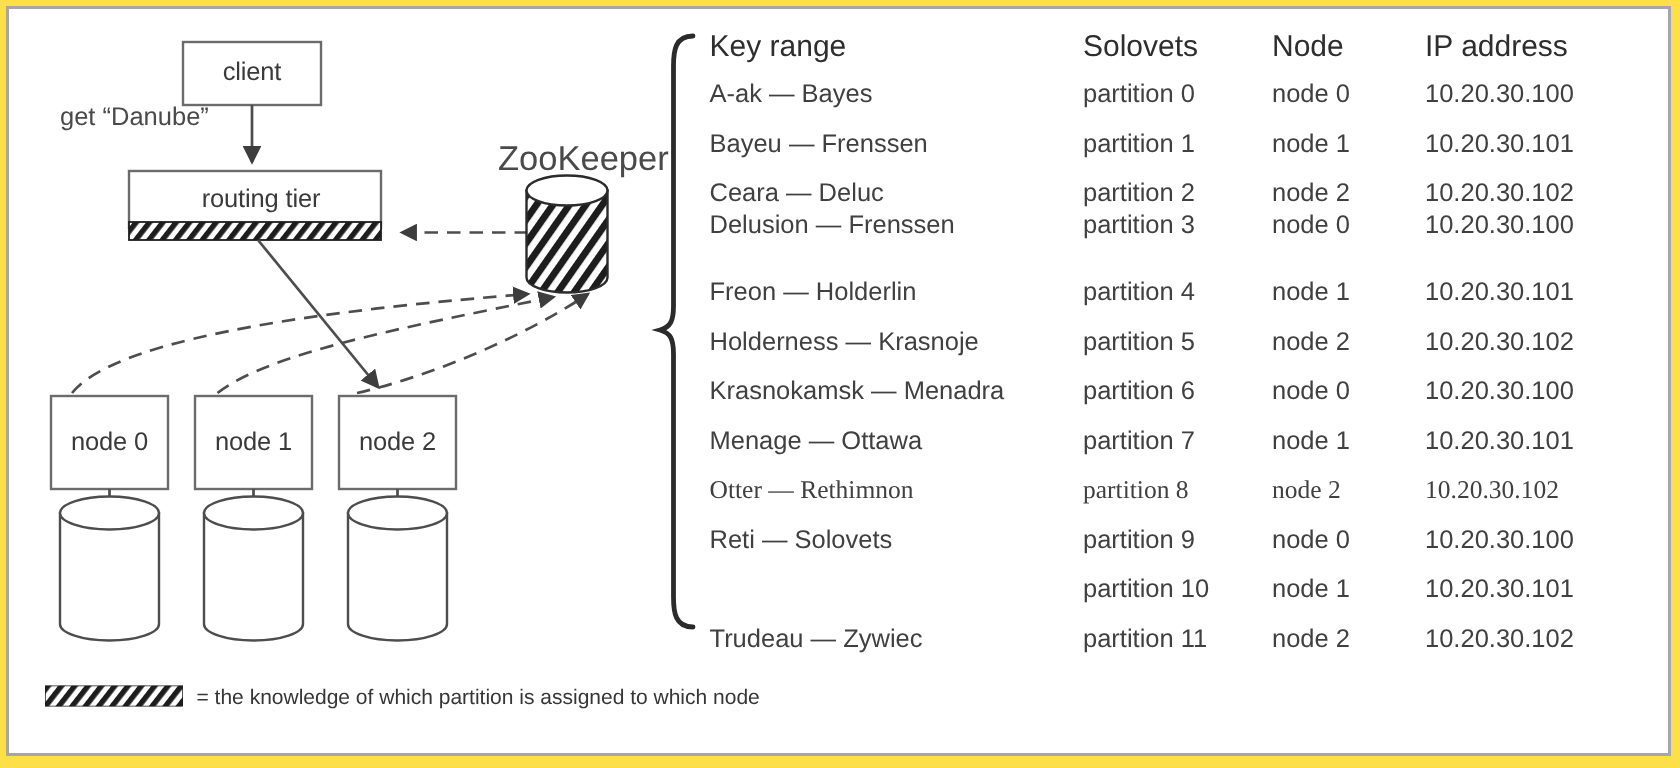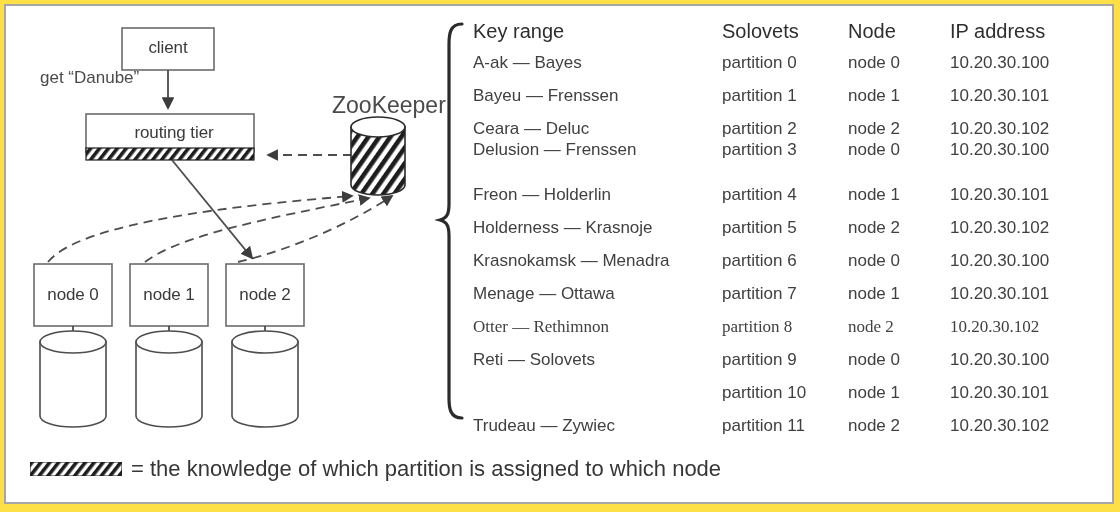--- a/index.html
+++ b/index.html
@@ -87,21 +87,21 @@
   
   #legend {
     position: absolute;
     left: 30px;
     top: 456px;
     display: flex;
     align-items: center;
     gap: 9px;
   }
   #legend-text {
-    font-size: 22px;
+    font-size: 14px;
     color: #363636;
     white-space: nowrap;
   }
   #legend-swatch {
     width: 92px;
     height: 14px;
   }
 </style>
 </head>
 <body>

